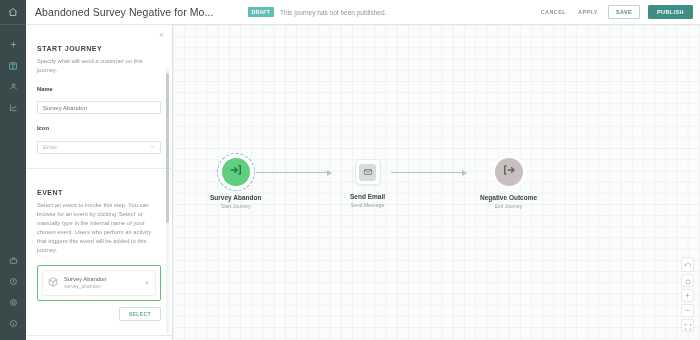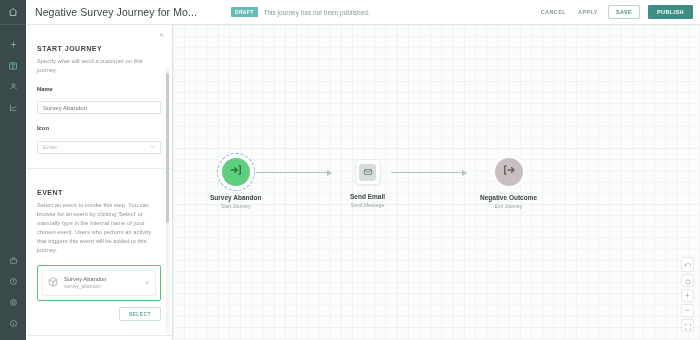--- a/index.html
+++ b/index.html
@@ -287,21 +287,21 @@
               <path d="M8 5.6v.2M8 7.4v3"></path>
           </svg>
         </span>
       </div>
     </div>
   </div>
 
   <div class="right">
 
     <div class="topbar">
-      <div class="title">Negative Survey Journey for Mo...</div>
+      <div class="title">Abandoned Survey Negative for Mo...</div>
 
       <div class="status-wrap">
         <span class="badge">DRAFT</span>
         <span class="status-text">This journey has not been published.</span>
       </div>
 
       <div class="actions">
         <button class="link-btn">CANCEL</button>
         <button class="link-btn">APPLY</button>
         <button class="ghost-btn">SAVE</button>

